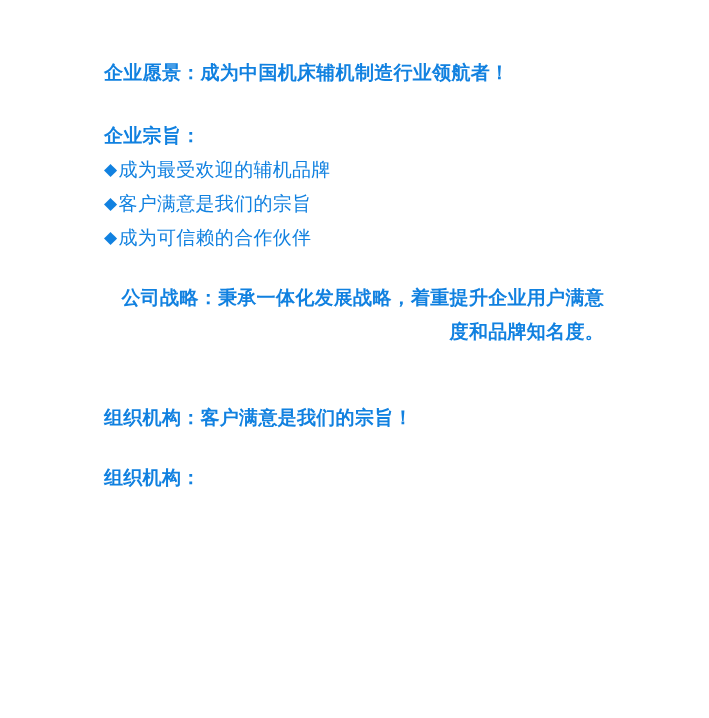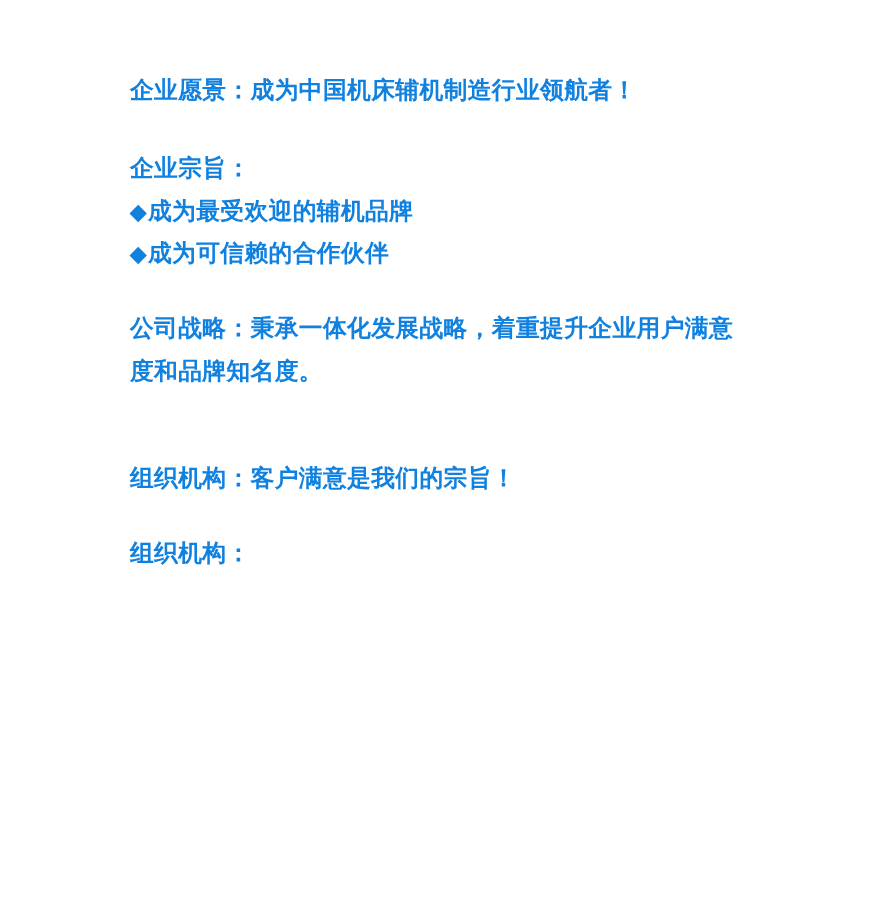--- a/index.html
+++ b/index.html
@@ -32,51 +32,55 @@
   .para {
     color: #1181e0;
     font-size: 19px;
     font-weight: bold;
     line-height: 34px;
     letter-spacing: 0.3px;
   }
   .bullet-line {
     color: #1181e0;
     font-size: 19px;
-    font-weight: bold;
+    font-weight: normal;
     line-height: 34px;
     letter-spacing: 0.3px;
     white-space: nowrap;
   }
   .diamond {
     display: inline-block;
     font-size: 17px;
     line-height: 34px;
     vertical-align: top;
     margin-right: 1px;
   }
   .para-wrap {
     max-width: 500px;
+    text-align: right;
   }
 </style>
 </head>
 <body>
 
 <div class="page">
 
   <div class="block">
     <div>企业愿景：成为中国机床辅机制造行业领航者！</div>
   </div>
 
   <div class="spacer-lg"></div>
 
   <div class="block">
     <div>企业宗旨：</div>
     <div class="bullet-line">
       <span class="diamond">◆</span><span>成为最受欢迎的辅机品牌</span>
+    </div>
+    <div class="bullet-line">
+      <span class="diamond">◆</span><span>客户满意是我们的宗旨</span>
     </div>
     <div class="bullet-line">
       <span class="diamond">◆</span><span>成为可信赖的合作伙伴</span>
     </div>
   </div>
 
   <div class="spacer-md"></div>
 
   <div class="para para-wrap">
     <div>公司战略：秉承一体化发展战略，着重提升企业用户满意度和品牌知名度。</div>

